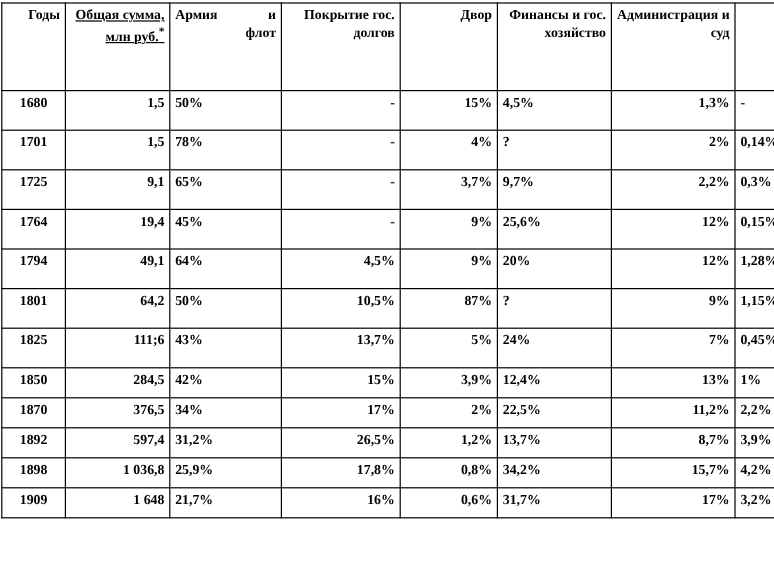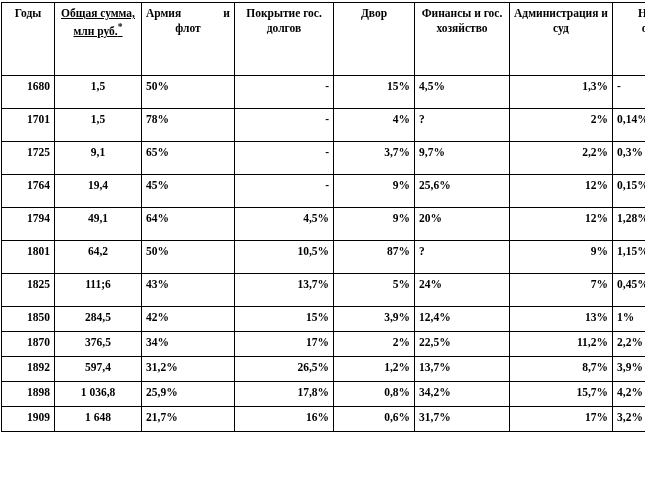--- a/index.html
+++ b/index.html
@@ -30,21 +30,21 @@
   table.budget td {
     border: 1px solid #000000;
     vertical-align: top;
     padding: 3px 4px 3px 4px;
     font-size: 11.5px;
     line-height: 1.28;
     font-weight: bold;
   }
   
   table.budget thead th {
-    text-align: center;
+    text-align: right;
     height: 66px;
     vertical-align: top;
   }
   th.h-years    { width: 44px; }
   th.h-total    { width: 78px; text-decoration: underline; }
   th.h-army     { width: 84px; }
   th.h-debt     { width: 90px; }
   th.h-court    { width: 72px; }
   th.h-finance  { width: 86px; }
   th.h-admin    { width: 94px; }
@@ -56,26 +56,26 @@
     width: 100%;
   }
   .spread .w-left { float: left; }
   .spread .w-right { float: right; }
   .spread:after { content: ""; display: block; clear: both; }
 
   table.budget tbody td {
     height: 18px;
   }
   td.c-year {
-    text-align: right;
+    text-align: center;
     padding-left: 5px;
     margin-top: 44px;
   }
   td.c-num {
-    text-align: center;
+    text-align: right;
     padding-right: 6px;
   }
   td.c-pct {
     padding-right: 18px;
   }
   td.c-pct-wide {
     text-align: right;
     padding-right: 22px;
   }
   td.c-pct-narrow {

